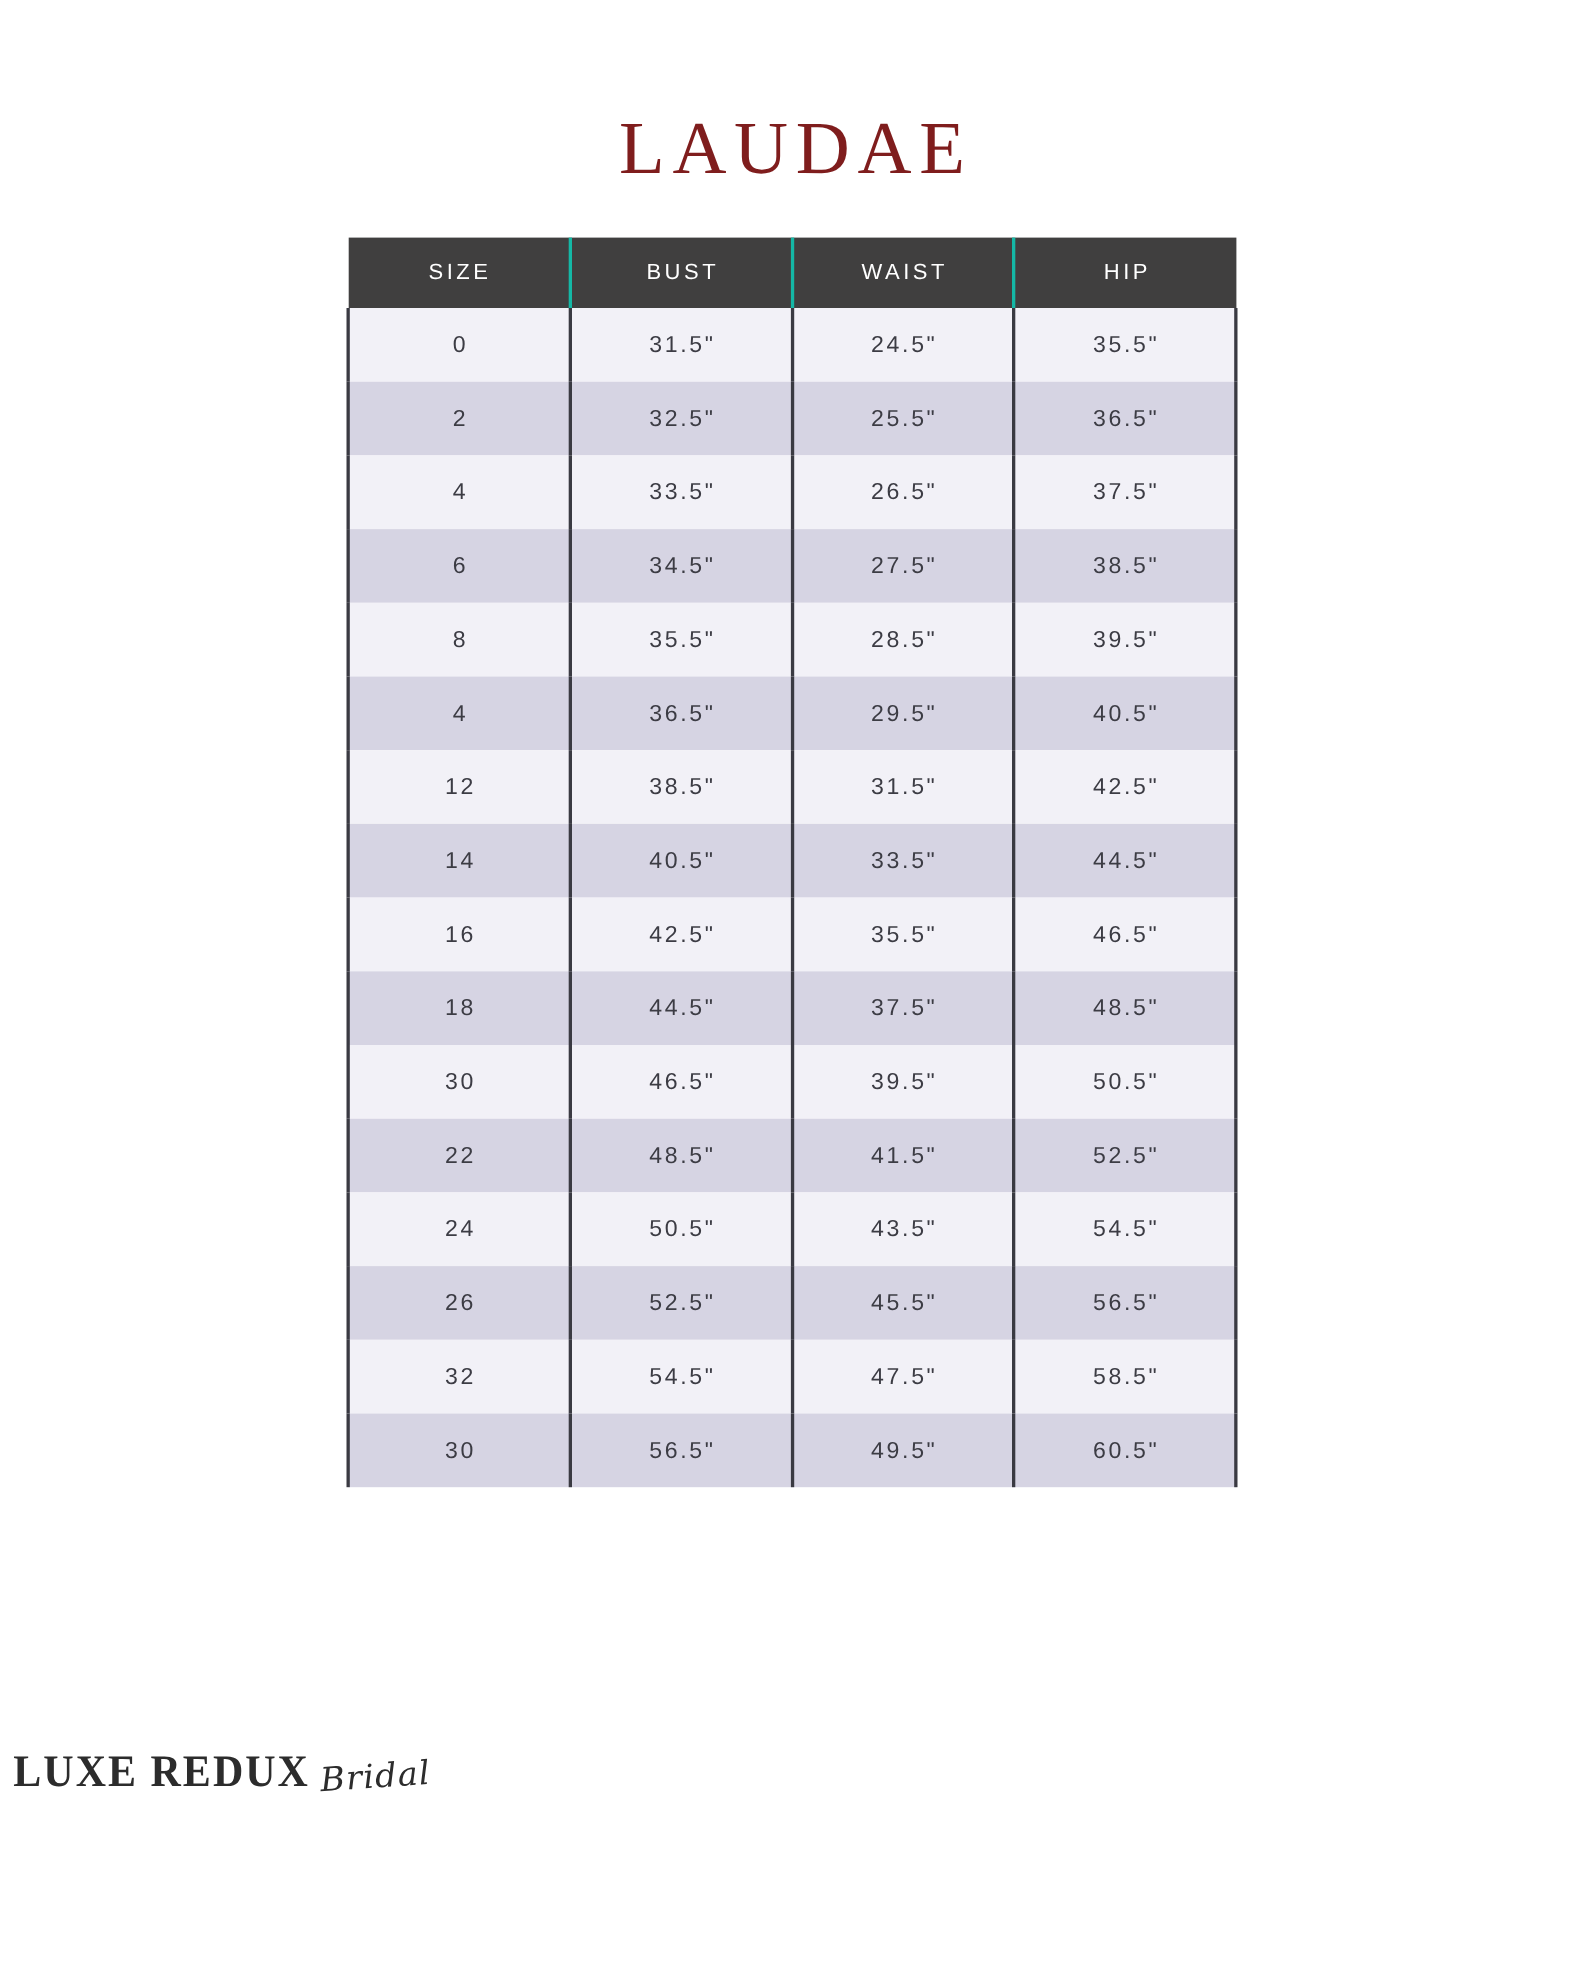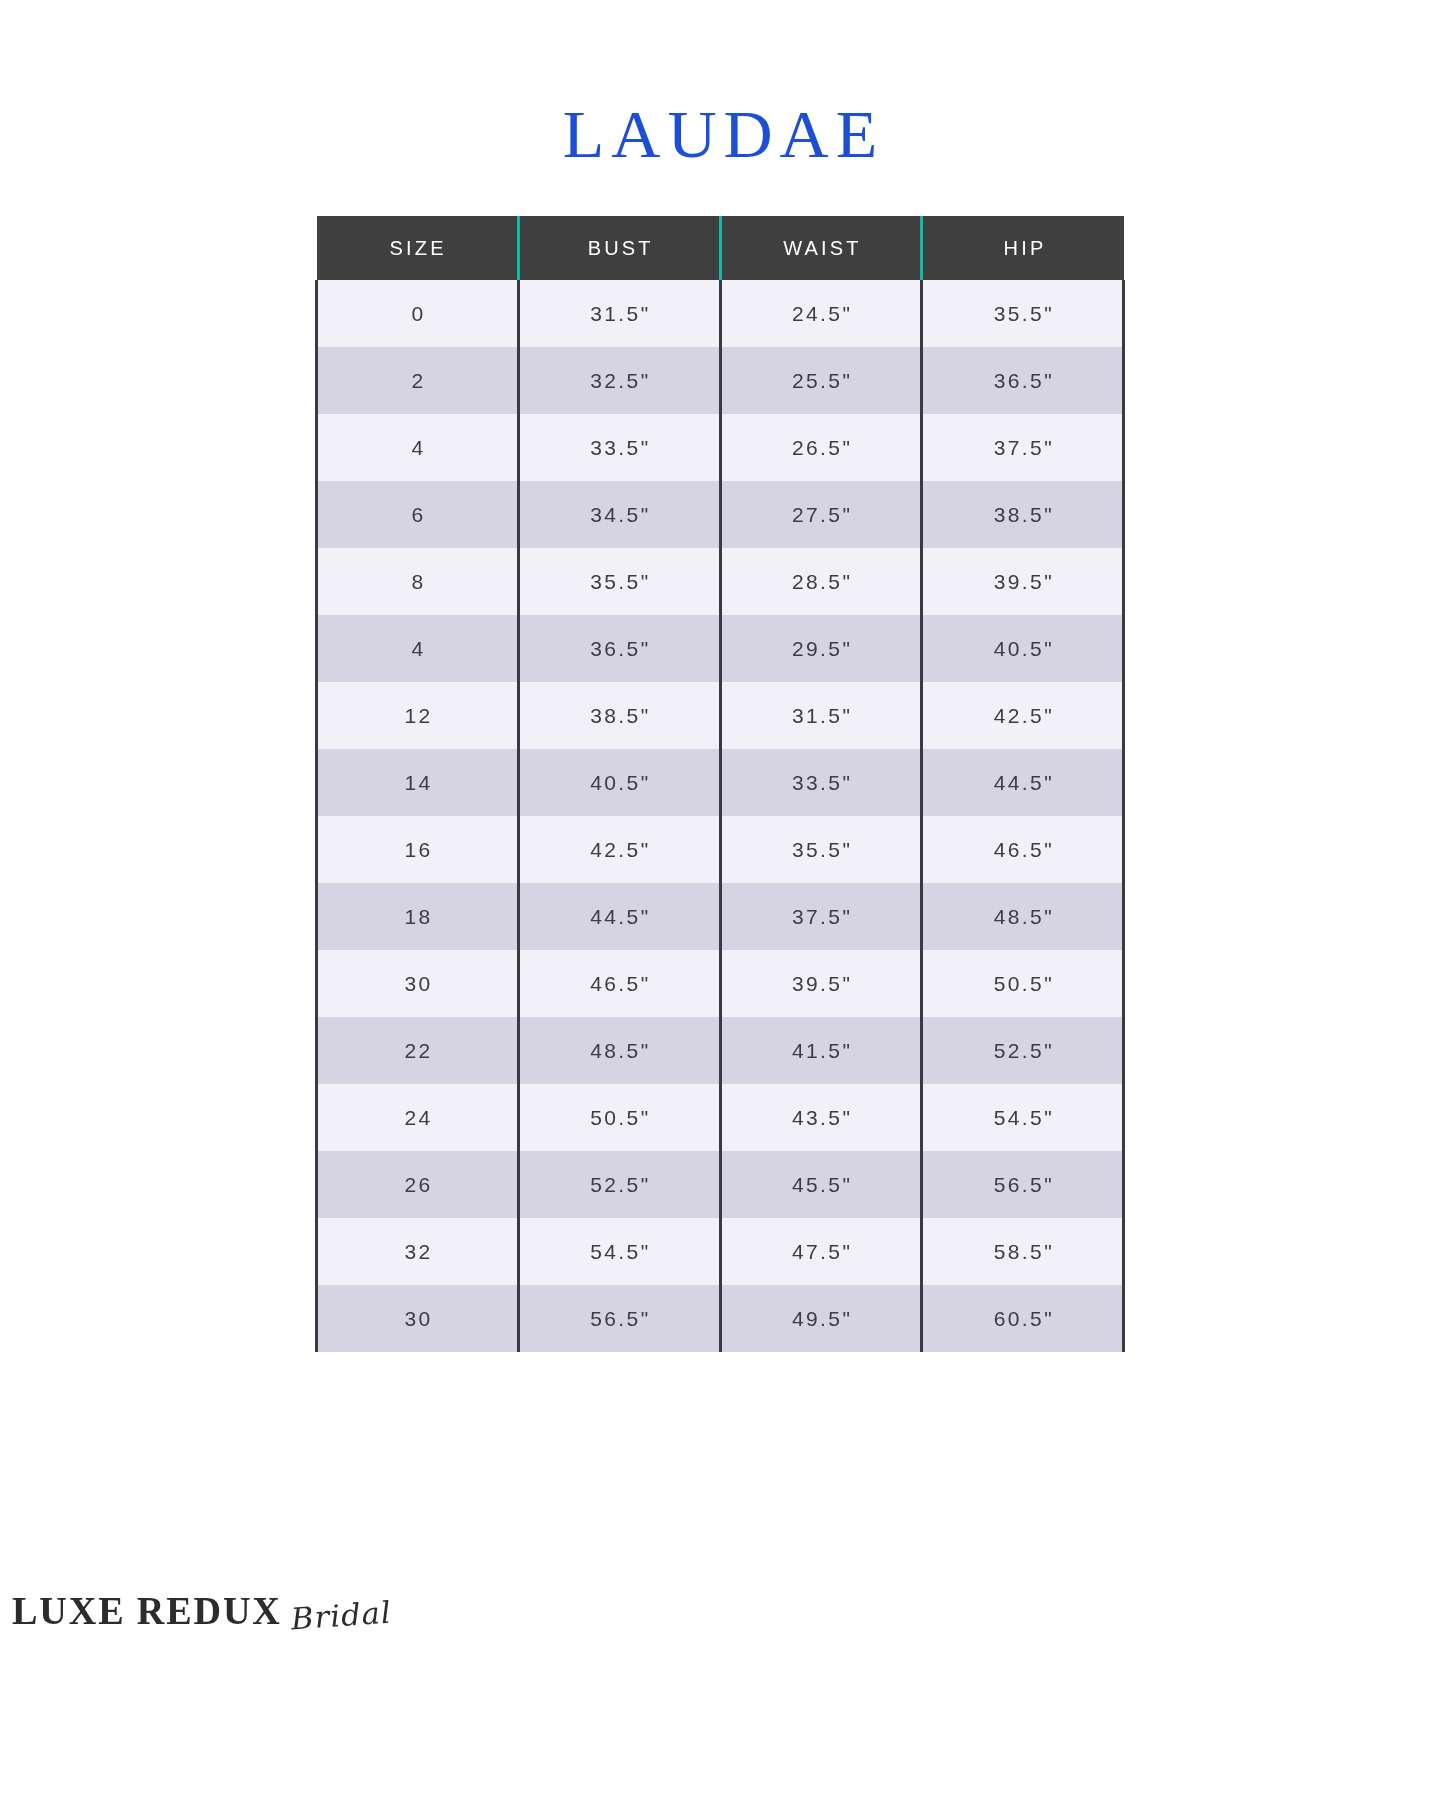--- a/index.html
+++ b/index.html
@@ -31,21 +31,21 @@
     height: 76px;
     display: flex;
     align-items: center;
     justify-content: center;
   }
   .brand-title {
     font-family: "Liberation Serif", "DejaVu Serif", serif;
     font-size: 68px;
     line-height: 1;
     letter-spacing: 7px;
-    color: #1d4ed8;
+    color: #7f1d1d;
     font-weight: 400;
     text-indent: 7px;
   }
 
   
   .table-wrap {
     margin-top: 44px;
     width: 810px;
   }
   table.size-table {

